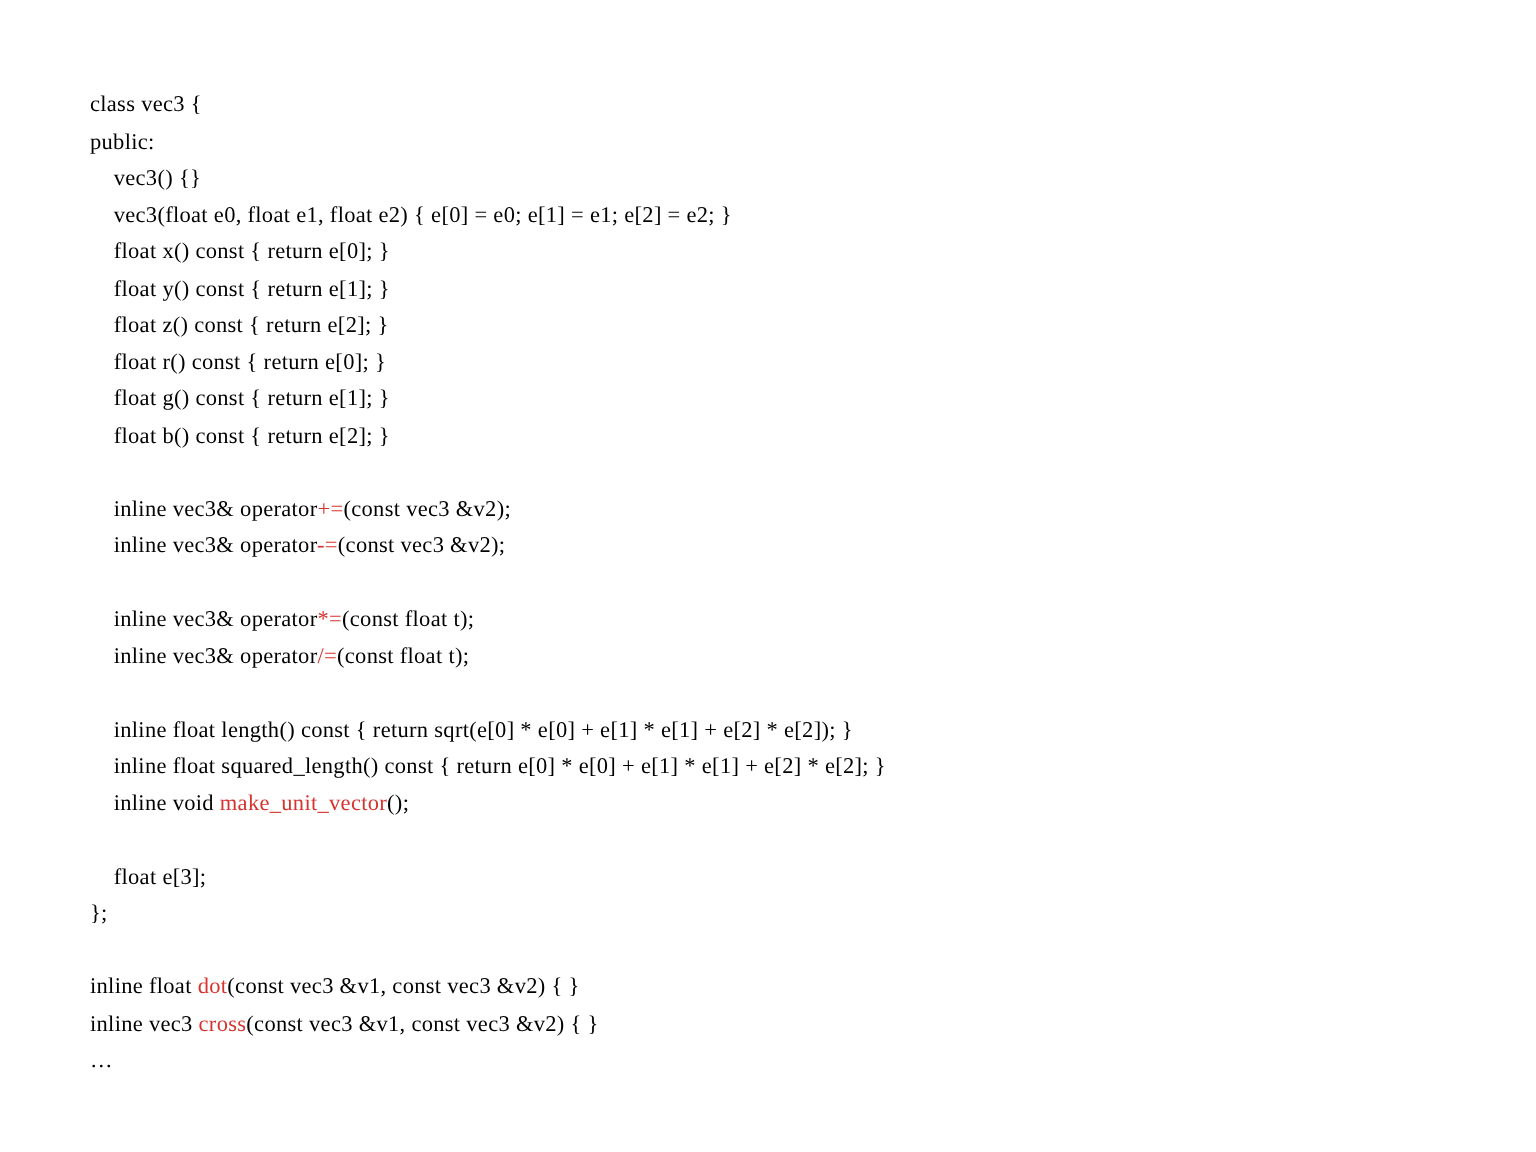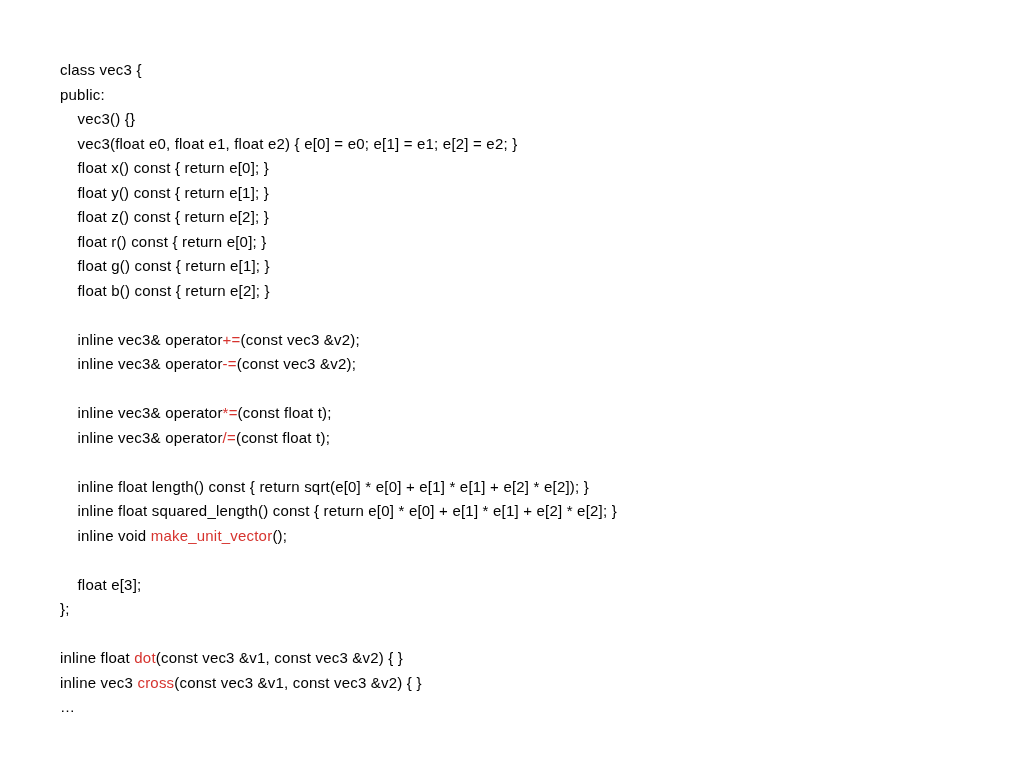--- a/index.html
+++ b/index.html
@@ -5,21 +5,21 @@
   html, body {
     margin: 0;
     padding: 0;
     width: 1024px;
     height: 768px;
     background: #ffffff;
     overflow: hidden;
   }
   .code-container {
     padding: 58px 0 0 60px;
-    font-family: Liberation Sans, sans-serif;
+    font-family: Liberation Serif, serif;
     font-size: 15px;
     line-height: 24.5px;
     color: #000000;
     white-space: pre;
     letter-spacing: 0.2px;
   }
   .hl {
     color: #d6332e;
   }
 </style>

